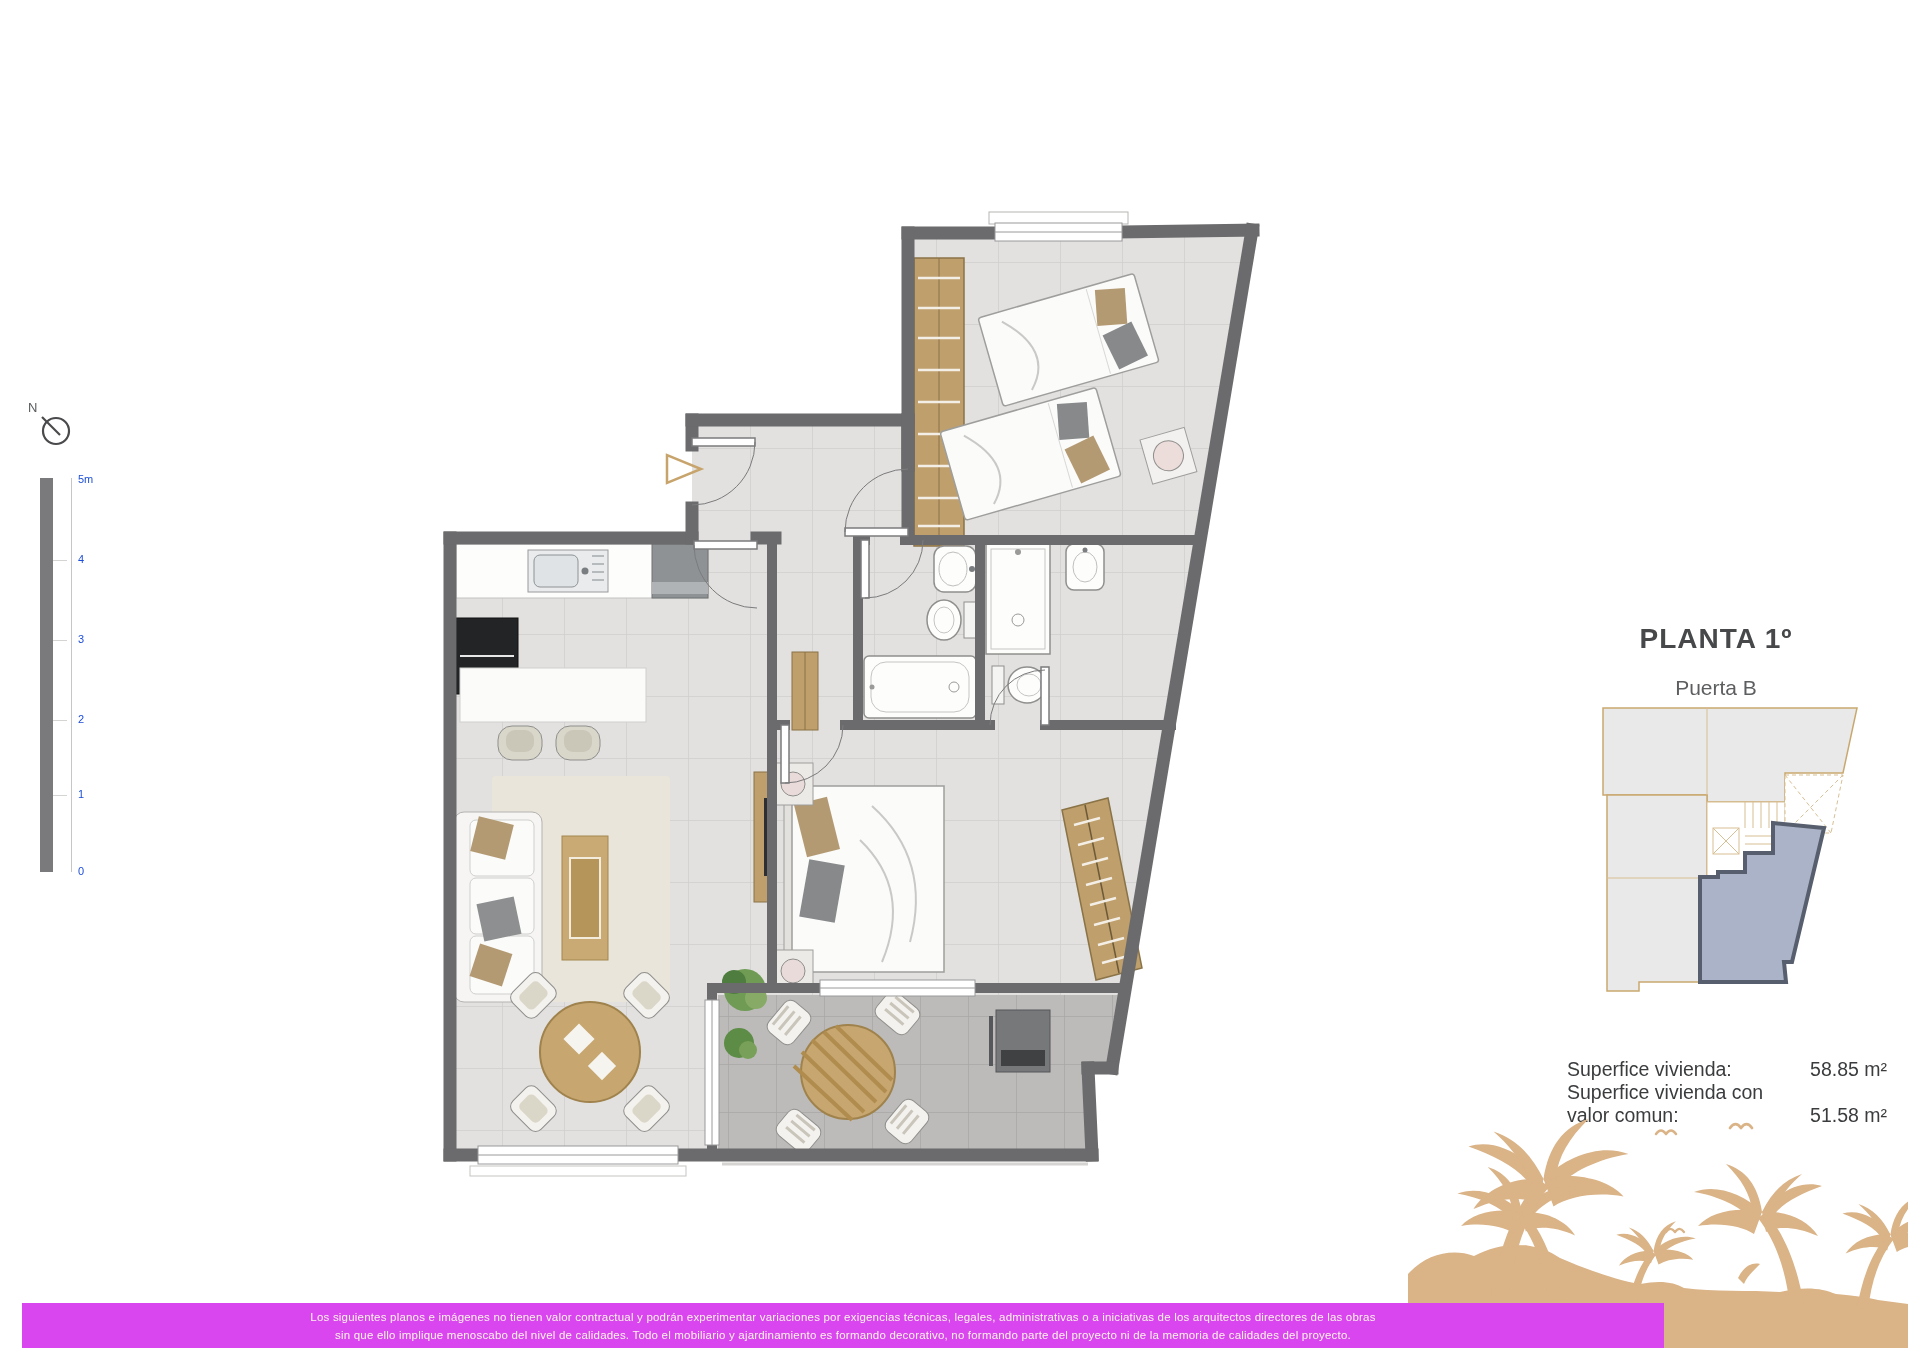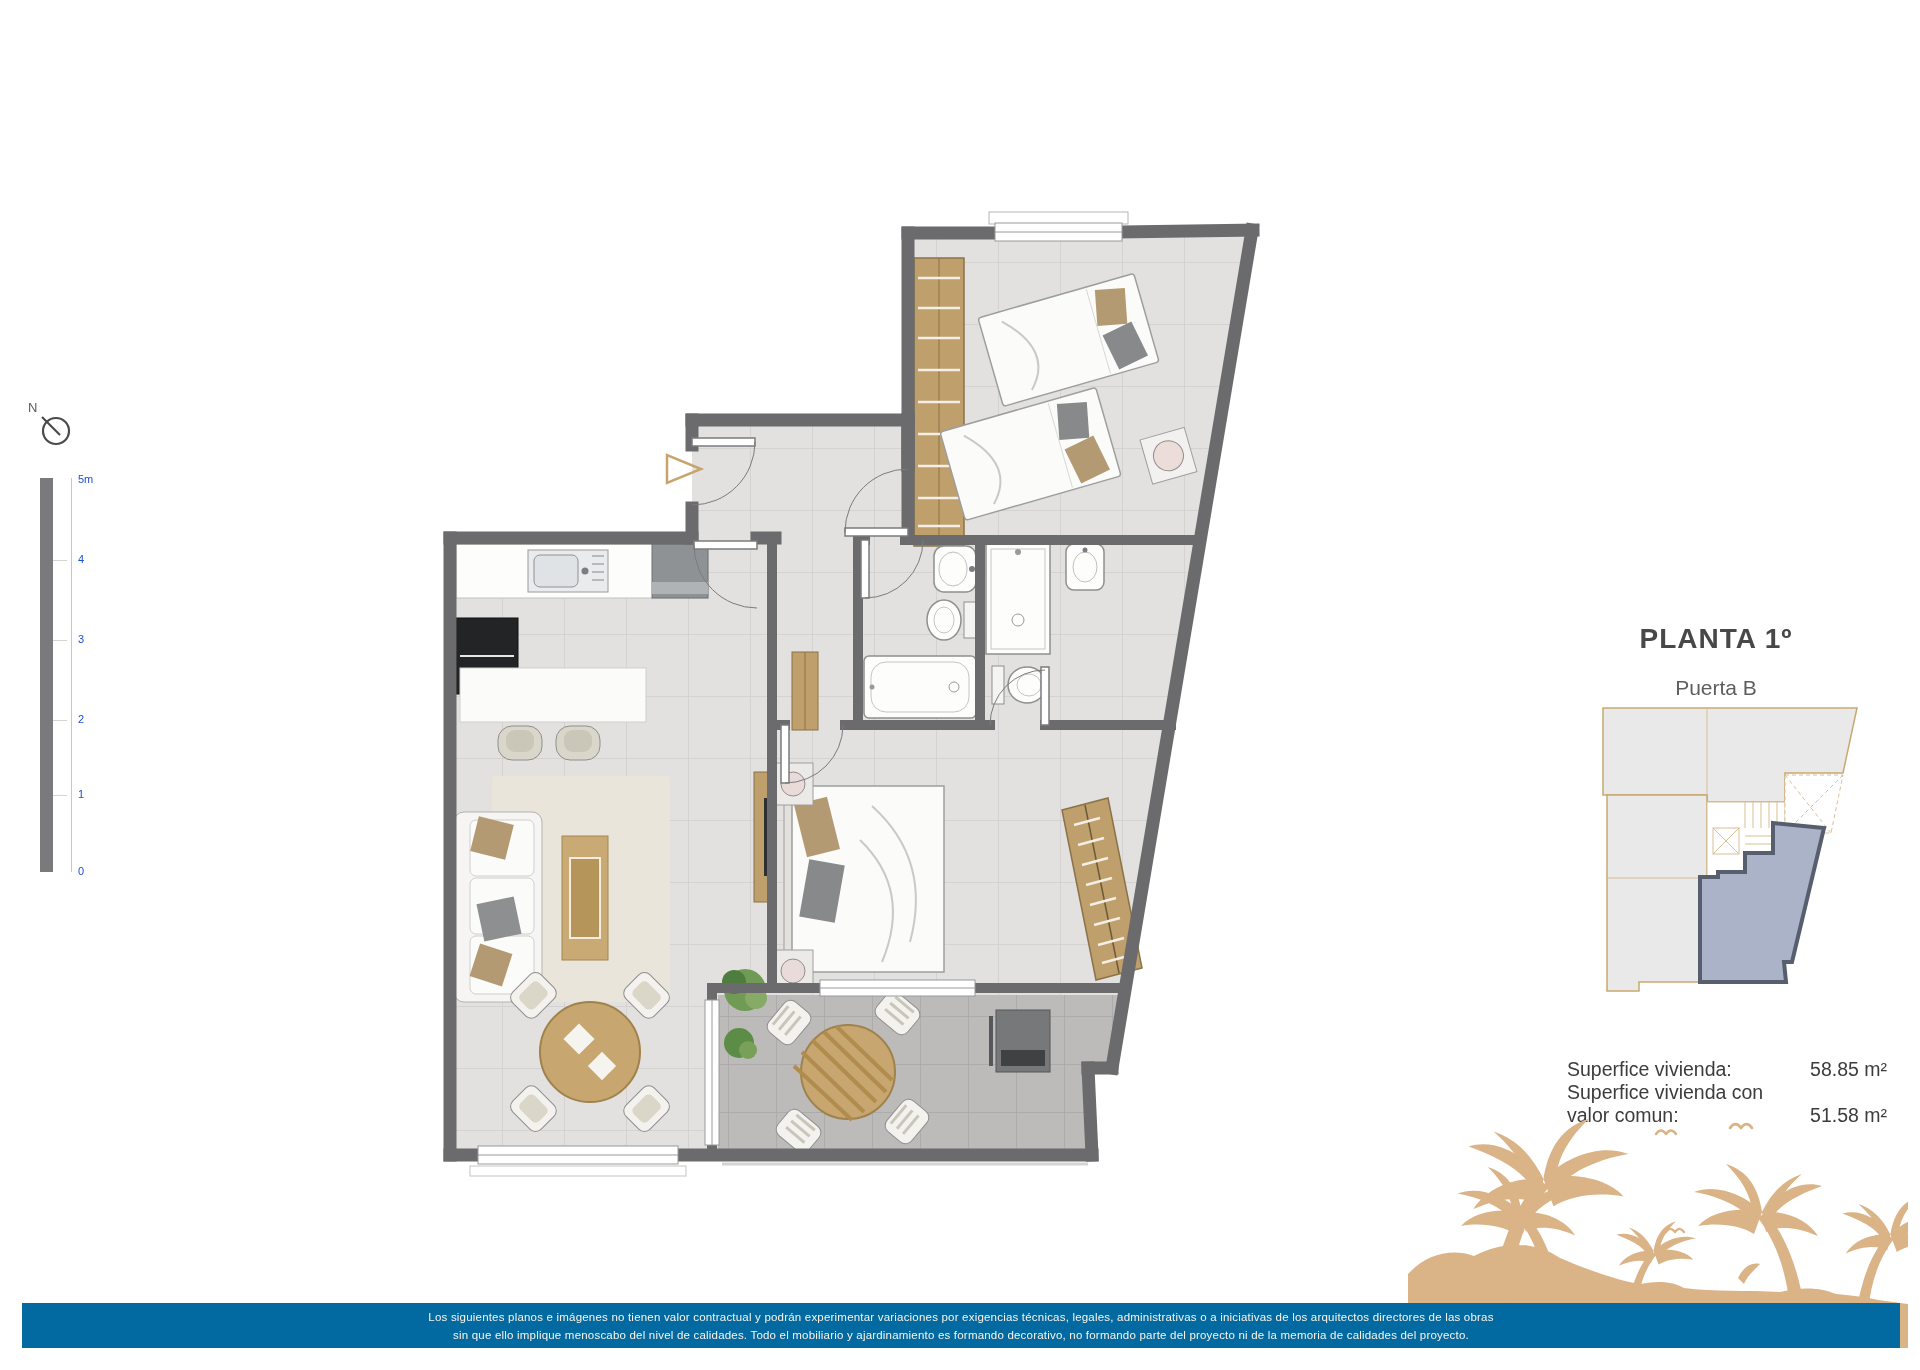--- a/index.html
+++ b/index.html
@@ -15,21 +15,21 @@
   #scalebar .strip{position:absolute;left:17px;top:0;width:18px;height:394px;background:#ffffff;border-right:1px solid #c6c6c4;}
   #scalebar .tick{position:absolute;left:17px;width:14px;height:1px;background:#d4d4d2;}
   #scalebar .lbl{position:absolute;left:42px;font-size:11px;color:#1d4ed8;transform:translateY(-7px);}
   
   #titleblock{left:1585px;top:606px;width:262px;text-align:center;}
   #titleblock .h{font-size:28px;font-weight:bold;letter-spacing:1px;color:#47484a;margin-top:17px;}
   #titleblock .s{font-size:21px;color:#5d5e60;margin-top:21px;}
   #areas{left:1567px;top:1012px;width:320px;font-size:19.5px;line-height:23px;color:#3b3c3e;margin-top:46px;}
   #areas .row{display:flex;justify-content:space-between;}
   
-  #footerbar{left:22px;top:1303px;width:1878px;height:45px;background:#0369a1;
+  #footerbar{left:22px;top:1303px;width:1642px;height:45px;background:#d946ef;
              display:flex;flex-direction:column;justify-content:center;text-align:center;}
   #footerbar div{font-size:11.5px;letter-spacing:.2px;color:#faf4e8;line-height:18px;}
 </style>
 </head>
 <body>
 
 <div id="page">
 
   <div class="abs" id="compass">
     <span class="n">N</span>

